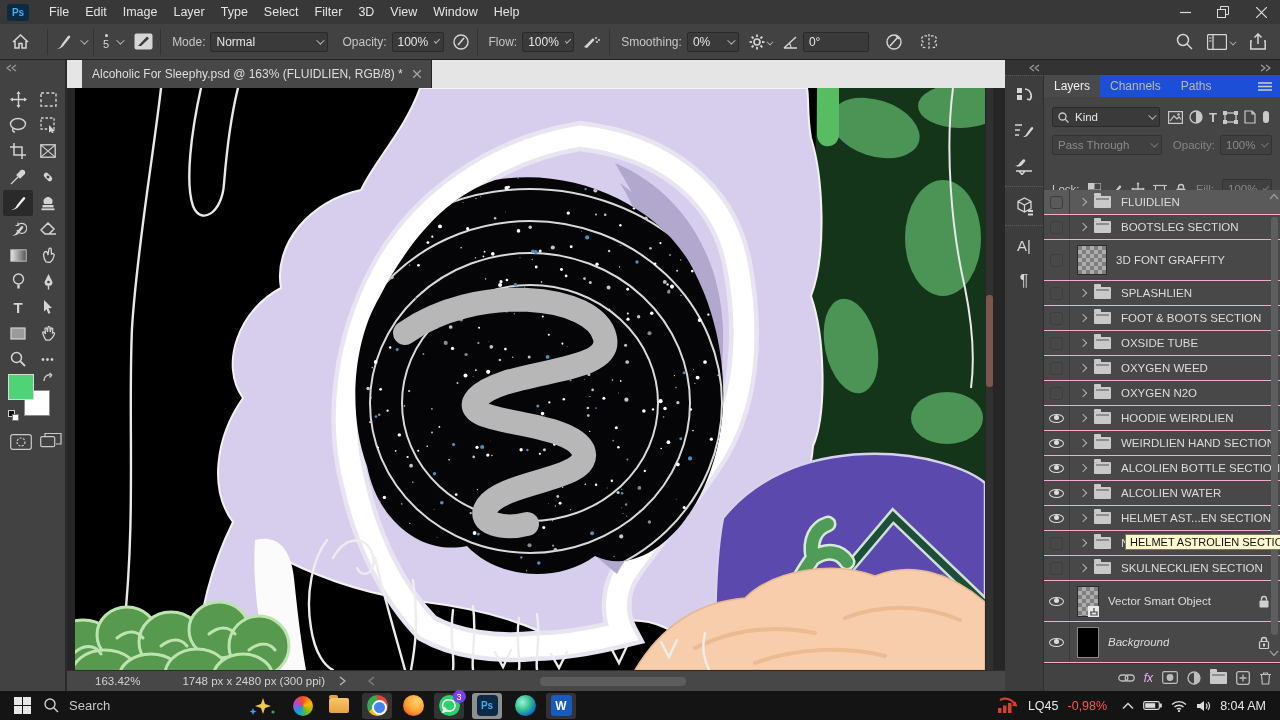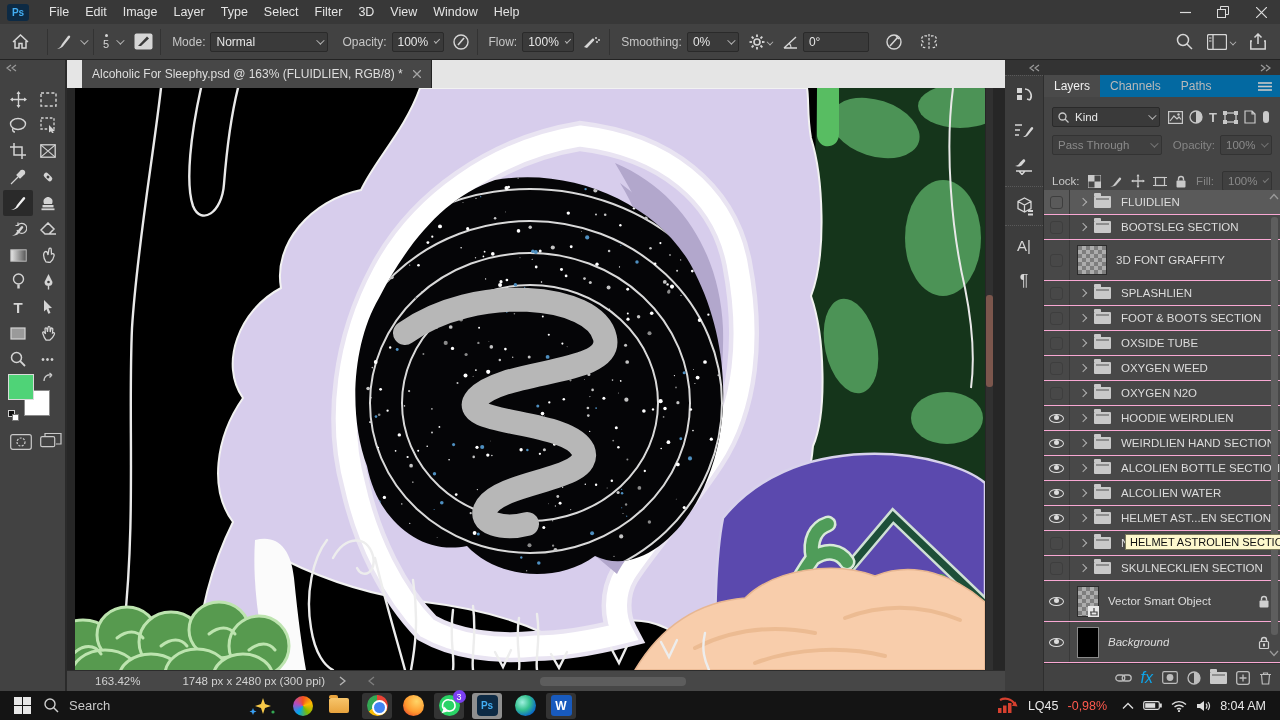--- a/index.html
+++ b/index.html
@@ -47,21 +47,21 @@
   .vthumb{left:986px;top:295px;width:7px;height:92px;background:#7b564c;border-radius:3px;}
   .statusbar{left:67px;top:670px;width:938px;height:21px;background:#474747;display:flex;align-items:center;
     color:#d2d2d2;font-size:11.5px;border-top:1px solid #2c2c2c;}
   .hthumb{position:absolute;left:473px;top:6px;width:146px;height:9px;background:#5d5d5d;border-radius:4px;}
   
   .dockhdr{left:1005px;top:60px;width:275px;height:15px;background:#333;}
   .dockcol{left:1005px;top:75px;width:39px;height:616px;background:#3d3d3d;border-right:1px solid #2e2e2e;}
   .dockgrp{border-top:1px dotted #5a5a5a;padding:4px 0;display:flex;flex-direction:column;gap:6px;align-items:center;}
   .dockbtn{width:32px;height:30px;display:flex;align-items:center;justify-content:center;color:#d6d6d6;border-radius:2px;}
   .panel{left:1044px;top:75px;width:236px;height:616px;background:#454545;}
-  .ptabs{position:absolute;left:0;top:0;width:236px;height:22px;background:#0369a1;display:flex;align-items:stretch;}
+  .ptabs{position:absolute;left:0;top:0;width:236px;height:22px;background:#1d4ed8;display:flex;align-items:stretch;}
   .ptab{padding:0 10px;font-size:12px;color:#b9b9b9;display:flex;align-items:center;}
   .ptab.active{background:#4a4a4a;color:#f0f0f0;}
   .prow{position:absolute;left:0;width:236px;display:flex;align-items:center;font-size:11.5px;color:#c9c9c9;}
   .dis{color:#858585;}
   .field.dis{color:#8a8a8a;background:#404040;border-color:#333;}
   .llist{position:absolute;left:0;top:115px;width:236px;height:473px;background:#484848;}
   .lrow{display:flex;align-items:center;border-bottom:1px solid #f9a8d4;position:relative;}
   .r25{height:25px;}.r41{height:41px;}
   .lrow.sel{background:#5a5a5a;}
   .eyecell{width:26px;align-self:stretch;border-right:1px solid #3a3a3a;display:flex;align-items:center;justify-content:center;flex:none;}
@@ -1015,21 +1015,21 @@
       <div class="field dis" style="width:112px">
         <span style="flex:1">Pass Through</span>
           <span class="caret" style="border-color:#777"></span>
       </div>
       <span class="dis" style="margin-left:6px">Opacity:</span>
       <div class="field dis" style="width:52px">
         <span style="flex:1">100%</span>
           <span class="caret" style="border-color:#777"></span>
       </div>
     </div>
-    <div class="prow" style="top:94px;height:24px;padding:0 8px;gap:8px">
+    <div class="prow" style="top:102px;height:24px;padding:0 8px;gap:8px">
       <span>Lock:</span>
       <svg width="13" height="13">
           <rect width="6.5" height="6.5" fill="#c9c9c9"></rect>
           <rect x="6.5" y="6.5" width="6.5" height="6.5" fill="#c9c9c9"></rect>
           <rect width="13" height="13" fill="none" stroke="#c9c9c9"></rect>
         </svg>
       <svg width="14" height="14">
           <path d="M1,13 C4,12 5,10.5 6,9 L10,4 C11,2.8 12.8,4.2 12,5.5 L8,10 C6.8,11.8 5.5,12.5 1,13 Z" fill="#c9c9c9"></path>
         </svg>
       <svg width="14" height="14">
@@ -1211,21 +1211,21 @@
     <div class="lthumb"></div>
     <svg width="10" height="7" style="position:absolute;right:1px;top:575px">
         <path d="M1,1 L5,5.5 L9,1" fill="none" stroke="#9a9a9a" stroke-width="1.3"></path>
       </svg>
 
     <div class="lbtns">
       <svg width="17" height="10">
           <rect x="0.8" y="2" width="9" height="6" rx="3" fill="none" stroke="#bdbdbd" stroke-width="1.3"></rect>
           <rect x="7.2" y="2" width="9" height="6" rx="3" fill="none" stroke="#bdbdbd" stroke-width="1.3"></rect>
         </svg>
-      <span style="font-size:16px;font-style:italic;color:#0ea5e9">fx</span>
+      <span style="font-size:12px;font-style:italic;color:#f0abfc">fx</span>
       <svg width="16" height="13">
           <rect x="0.7" y="0.7" width="14.6" height="11.6" rx="1.5" fill="none" stroke="#bdbd bd" stroke-width="1.2"></rect>
           <rect x="0.7" y="0.7" width="14.6" height="11.6" rx="1.5" fill="none" stroke="#bdbdbd" stroke-width="1.2"></rect>
           <circle cx="8" cy="6.5" r="3.4" fill="#bdbdbd"></circle>
         </svg>
       <svg width="14" height="14">
           <circle cx="7" cy="7" r="6" fill="none" stroke="#bdbdbd" stroke-width="1.3"></circle>
           <path d="M7,1 A6,6 0 0 1 7,13 Z" fill="#bdbdbd"></path>
         </svg>
       <span class="folder" style="margin:0"></span>

